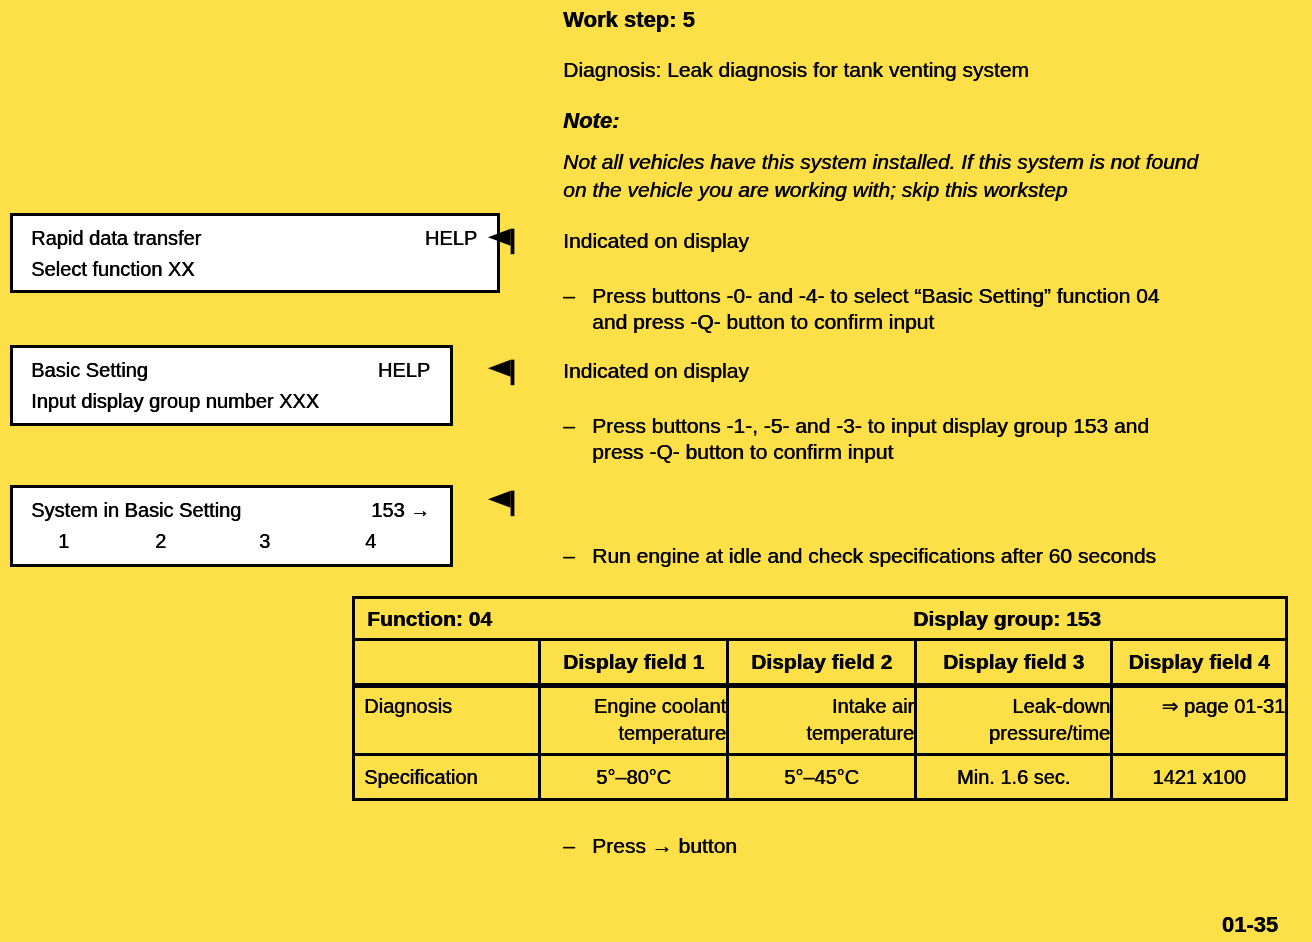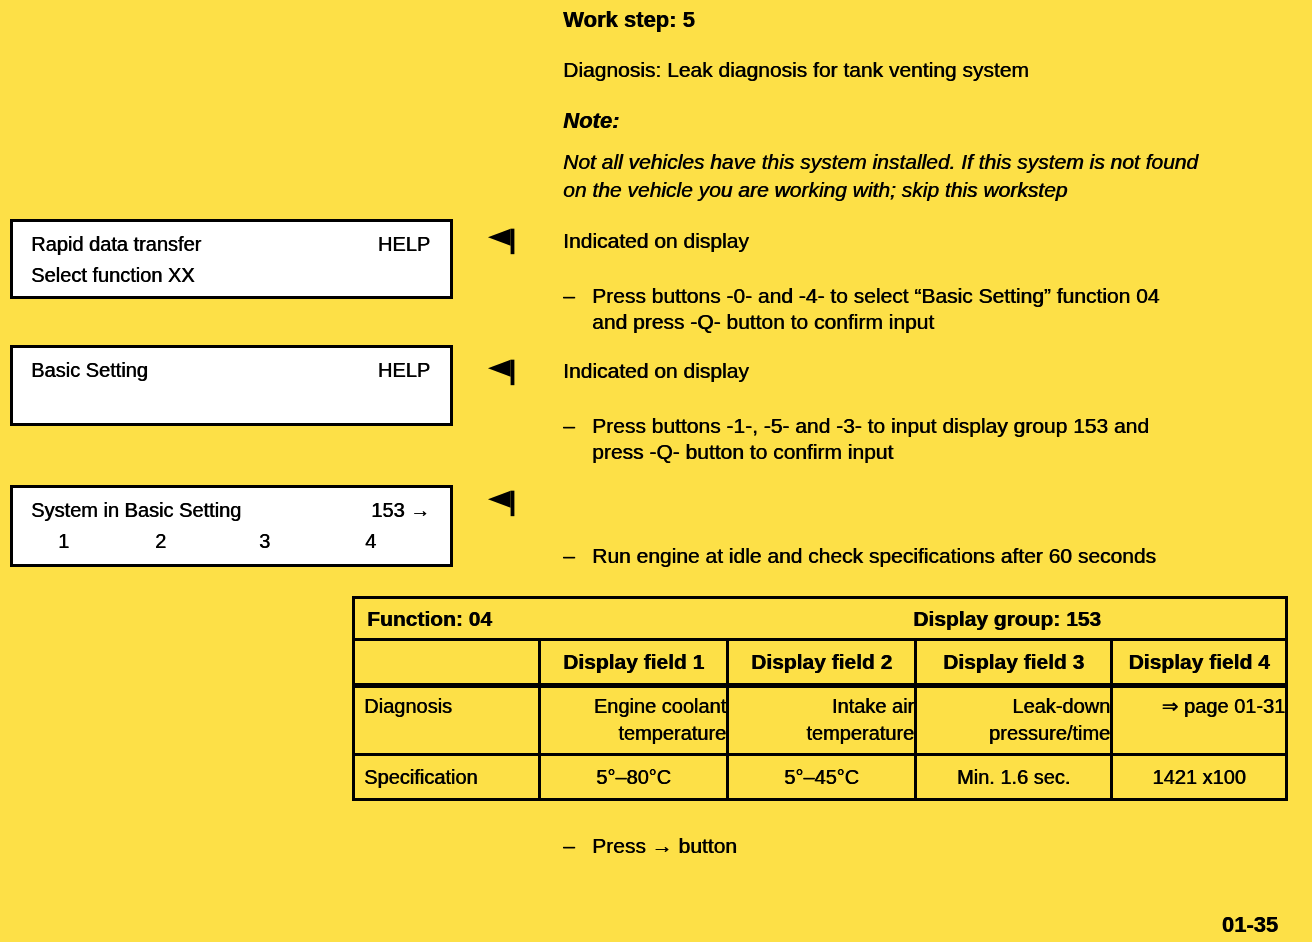--- a/index.html
+++ b/index.html
@@ -75,38 +75,41 @@
 <body>
 
 <div id="page">
 
   <div class="abs t21 bold ink" style="left:563px; top:7px; font-size:22px;">Work step: 5</div>
   <div class="abs t21 ink" style="left:563px; top:57px;">Diagnosis: Leak diagnosis for tank venting system</div>
   <div class="abs t21 bold ital ink" style="left:563px; top:108px; font-size:22px;">Note:</div>
   <div class="abs t21 ital ink" style="left:563px; top:149px;">Not all vehicles have this system installed. If this system is not found</div>
   <div class="abs t21 ital ink" style="left:563px; top:177px;">on the vehicle you are working with; skip this workstep</div>
 
-  <div class="lcd t20 ink" style="top:219px; height:74px;">
+  <div class="lcd t20 ink" style="top:213px; height:74px;padding-left:47px;">
     <div class="l1">
       <span>Rapid data transfer</span>
       <span>HELP</span>
     </div>
     <div class="l2">
       <span>Select function XX</span>
     </div>
   </div>
   <svg class="pointer" style="top:224px;" viewBox="0 0 36 32">
     <polygon points="1,13 25,4 25,22" fill="#000"></polygon>
     <rect x="25" y="4" width="4" height="27" fill="#000"></rect>
   </svg>
 
   <div class="lcd t20 ink" style="top:345px; height:75px;">
     <div class="l1">
       <span>Basic Setting</span>
       <span>HELP</span>
+    </div>
+    <div class="l2">
+      <span>Input display group number XXX</span>
     </div>
   </div>
   <svg class="pointer" style="top:355px;" viewBox="0 0 36 32">
     <polygon points="1,13 25,4 25,22" fill="#000"></polygon>
     <rect x="25" y="4" width="4" height="27" fill="#000"></rect>
   </svg>
 
   <div class="lcd t20 ink" style="top:477px; height:76px;margin-top:8px;">
     <div class="l1">
       <span>System in Basic Setting</span>

